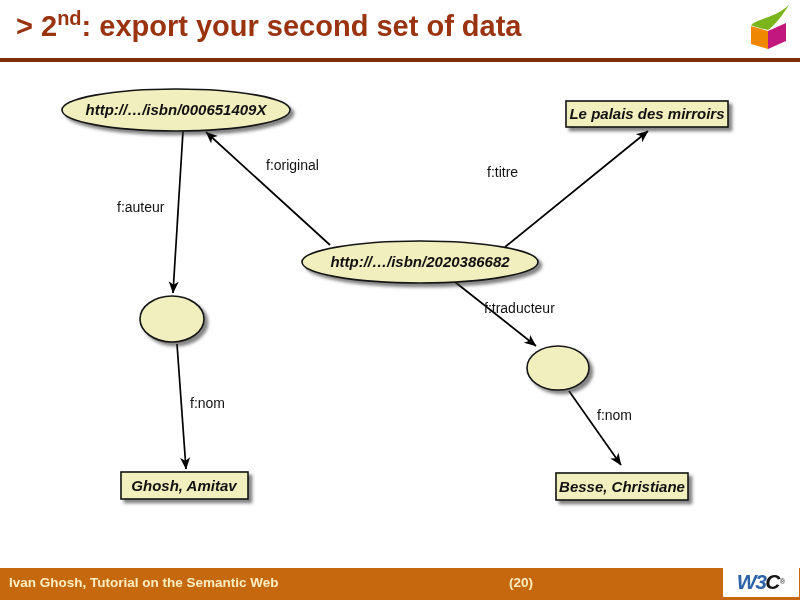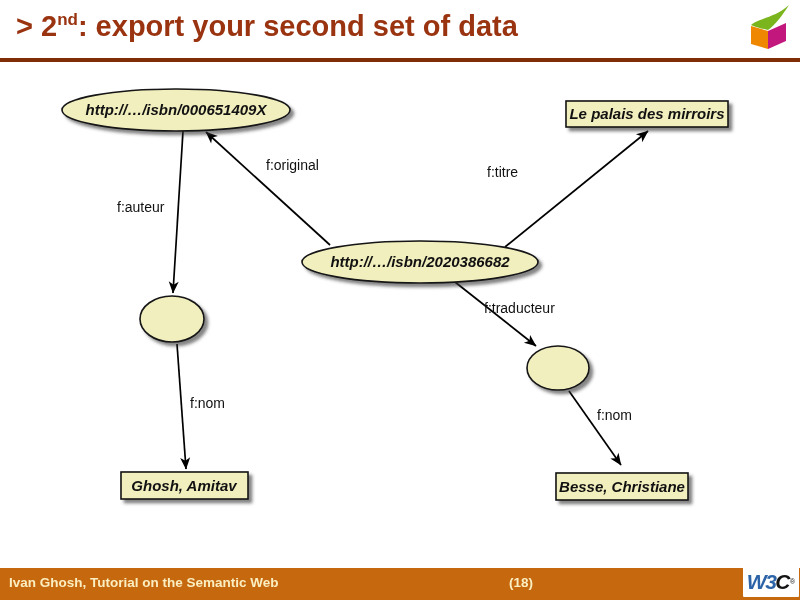--- a/index.html
+++ b/index.html
@@ -6,21 +6,21 @@
   .slide{
     position:relative;width:800px;height:600px;background:#ffffff;
     overflow:hidden;font-family:"Liberation Sans",sans-serif;
   }
   
   .slide-title{
     position:absolute;left:16px;top:8px;width:700px;
     color:#993310;font-size:29px;font-weight:bold;line-height:1.3;
     font-family:"Liberation Sans",sans-serif;white-space:nowrap;
   }
-  .slide-title sup{font-size:17px;vertical-align:super;line-height:0;}
+  .slide-title sup{font-size:20px;vertical-align:super;line-height:0;}
   .title-rule{
     position:absolute;left:0;top:58px;width:800px;height:4px;background:#7f2d05;
   }
   .cube-icon{position:absolute;right:8px;top:3px;width:48px;height:52px;}
   
   .diagram{position:absolute;left:0;top:0;width:800px;height:600px;}
   .edge-line{stroke:#000;stroke-width:1.7;fill:none;}
   .edge-label{font:14px "Liberation Sans",sans-serif;fill:#111;}
   .node-shape{fill:#f2efbf;stroke:#151515;stroke-width:1.6;}
   .node-label{
@@ -33,21 +33,21 @@
   }
   .footer-credit{
     position:absolute;left:9px;top:575px;color:#fbeec0;
     font-size:13.5px;font-weight:bold;white-space:nowrap;
   }
   .footer-page{
     position:absolute;left:509px;top:575px;color:#fbeec0;
     font-size:13.5px;font-weight:bold;
   }
   .w3c-logo{
-    position:absolute;right:1px;top:566px;width:56px;height:31px;background:#ffffff;
+    position:absolute;right:1px;top:566px;width:76px;height:31px;background:#ffffff;
     display:flex;align-items:center;justify-content:center;border-radius:1px;
   }
   .w3c-logo .w3{color:#2d64a8;font-size:21px;font-weight:bold;font-style:italic;letter-spacing:-1.5px;}
   .w3c-logo .c{color:#141414;font-size:21px;font-weight:bold;font-style:italic;letter-spacing:-1.5px;}
   .w3c-logo .reg{color:#141414;font-size:7px;vertical-align:top;line-height:10px;margin-left:1px;}
 </style>
 </head>
 <body>
 
 <div class="slide">
@@ -125,20 +125,20 @@
 
       <g>
         <rect class="node-shape" x="556" y="473" width="132" height="27" filter="url(#nodeShadow)"></rect>
         <text class="node-label" x="622" y="492">Besse, Christiane</text>
       </g>
     </g>
   </svg>
 
   <div class="footer-bar"></div>
   <div class="footer-credit">Ivan Ghosh, Tutorial on the Semantic Web</div>
-  <div class="footer-page">(18)</div>
+  <div class="footer-page">(20)</div>
   <div class="w3c-logo">
     <span class="w3">W3</span>
       <span class="c">C</span>
       <span class="reg">®</span>
   </div>
 
 </div>
 
 </body></html>

